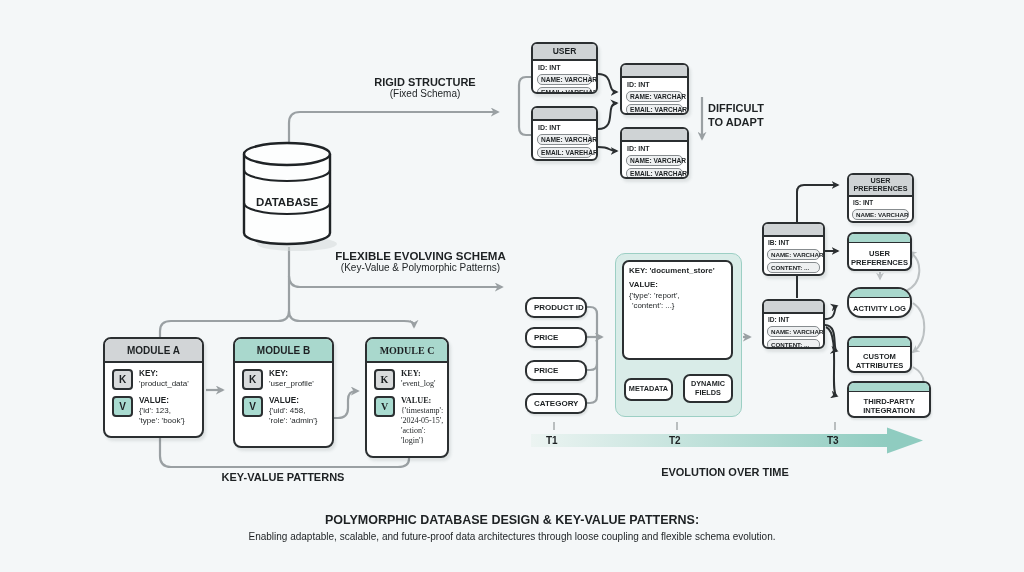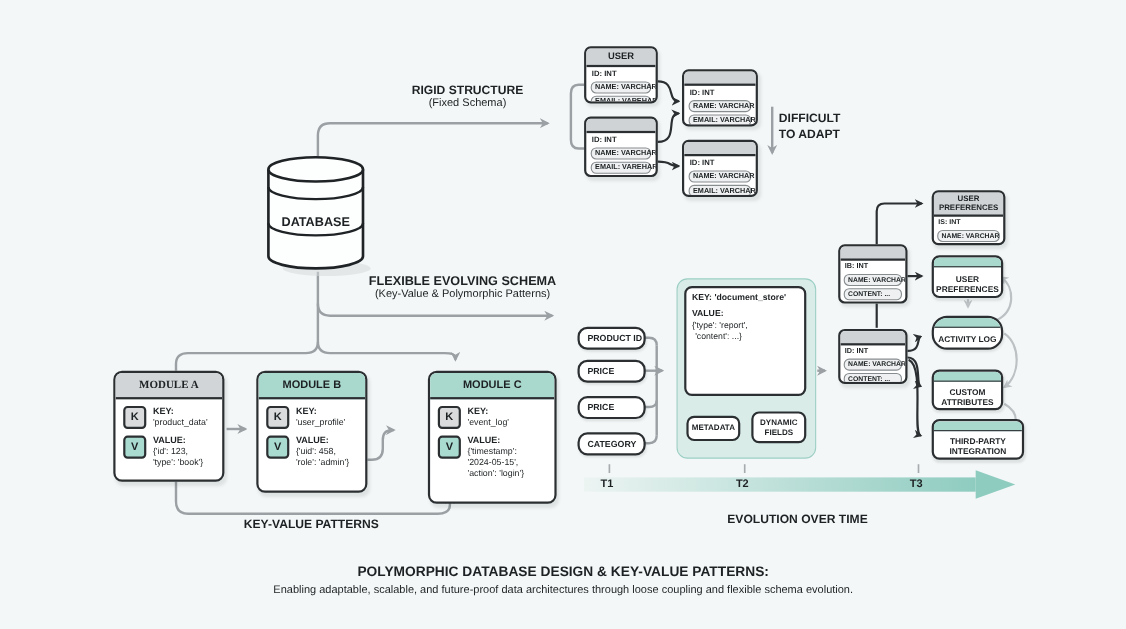--- a/index.html
+++ b/index.html
@@ -17,21 +17,21 @@
   .tbl-band{background:#cfd3d5;border-bottom:2px solid #2b2f31;}
   .tbl-body{padding:2px 3px;}
   .fld-plain{font-weight:bold;font-size:7px;padding:1px 2px;white-space:nowrap;}
   .pill{border:1.3px solid #878c8f;border-radius:5px;background:#eef0f1;font-weight:bold;
         font-size:6.6px;padding:1px 3px;margin:2px 1px;white-space:nowrap;}
   
   .module{border:2px solid #2b2f31;border-radius:8px;background:#fff;overflow:hidden;
           box-shadow:2px 3px 3px rgba(60,70,75,.12);}
   .mod-head{border-bottom:2px solid #2b2f31;font-weight:bold;font-size:10px;text-align:center;
             padding:6px 0 5px 0;}
-  .mod-head.gray{background:#d2d5d7;font-family:Liberation Serif, serif;} .mod-head.teal{background:#a9d8cd;}
+  .mod-head.gray{background:#d2d5d7;} .mod-head.teal{background:#a9d8cd;}
   .mod-body{padding:6px 5px 4px 7px;}
   .kv-row{display:flex;margin-bottom:6px;}
   .kv-icon{flex:0 0 17px;width:17px;height:17px;border:2px solid #2b2f31;border-radius:4px;
            font-weight:bold;font-size:10px;display:flex;align-items:center;justify-content:center;
            margin-right:6px;background:#d9dbdc;}
   .kv-icon.v{background:#a9dbd0;}
   .kv-text{font-size:8px;line-height:1.25;}
   .kv-text b{font-size:8.2px;}
   
   .attr{border:2px solid #2b2f31;border-radius:9px;background:#fff;font-weight:bold;font-size:8px;
@@ -217,21 +217,21 @@
       <div class="kv-icon v">V</div>
       <div class="kv-text">
         <b>VALUE:</b><br>
         <span>{'uid': 458,</span><br>
         <span>'role': 'admin'}</span>
       </div>
     </div>
   </div>
 </div>
 
-<div class="abs module" style="left:389px;top:337px;width:117px;height:121px;">
+<div class="abs module" style="left:365px;top:337px;width:84px;height:121px;font-family:Liberation Serif, serif;">
   <div class="mod-head teal">MODULE C</div>
   <div class="mod-body">
     <div class="kv-row">
       <div class="kv-icon">K</div>
       <div class="kv-text">
         <b>KEY:</b><br>
         <span>'event_log'</span>
       </div>
     </div>
     <div class="kv-row">

